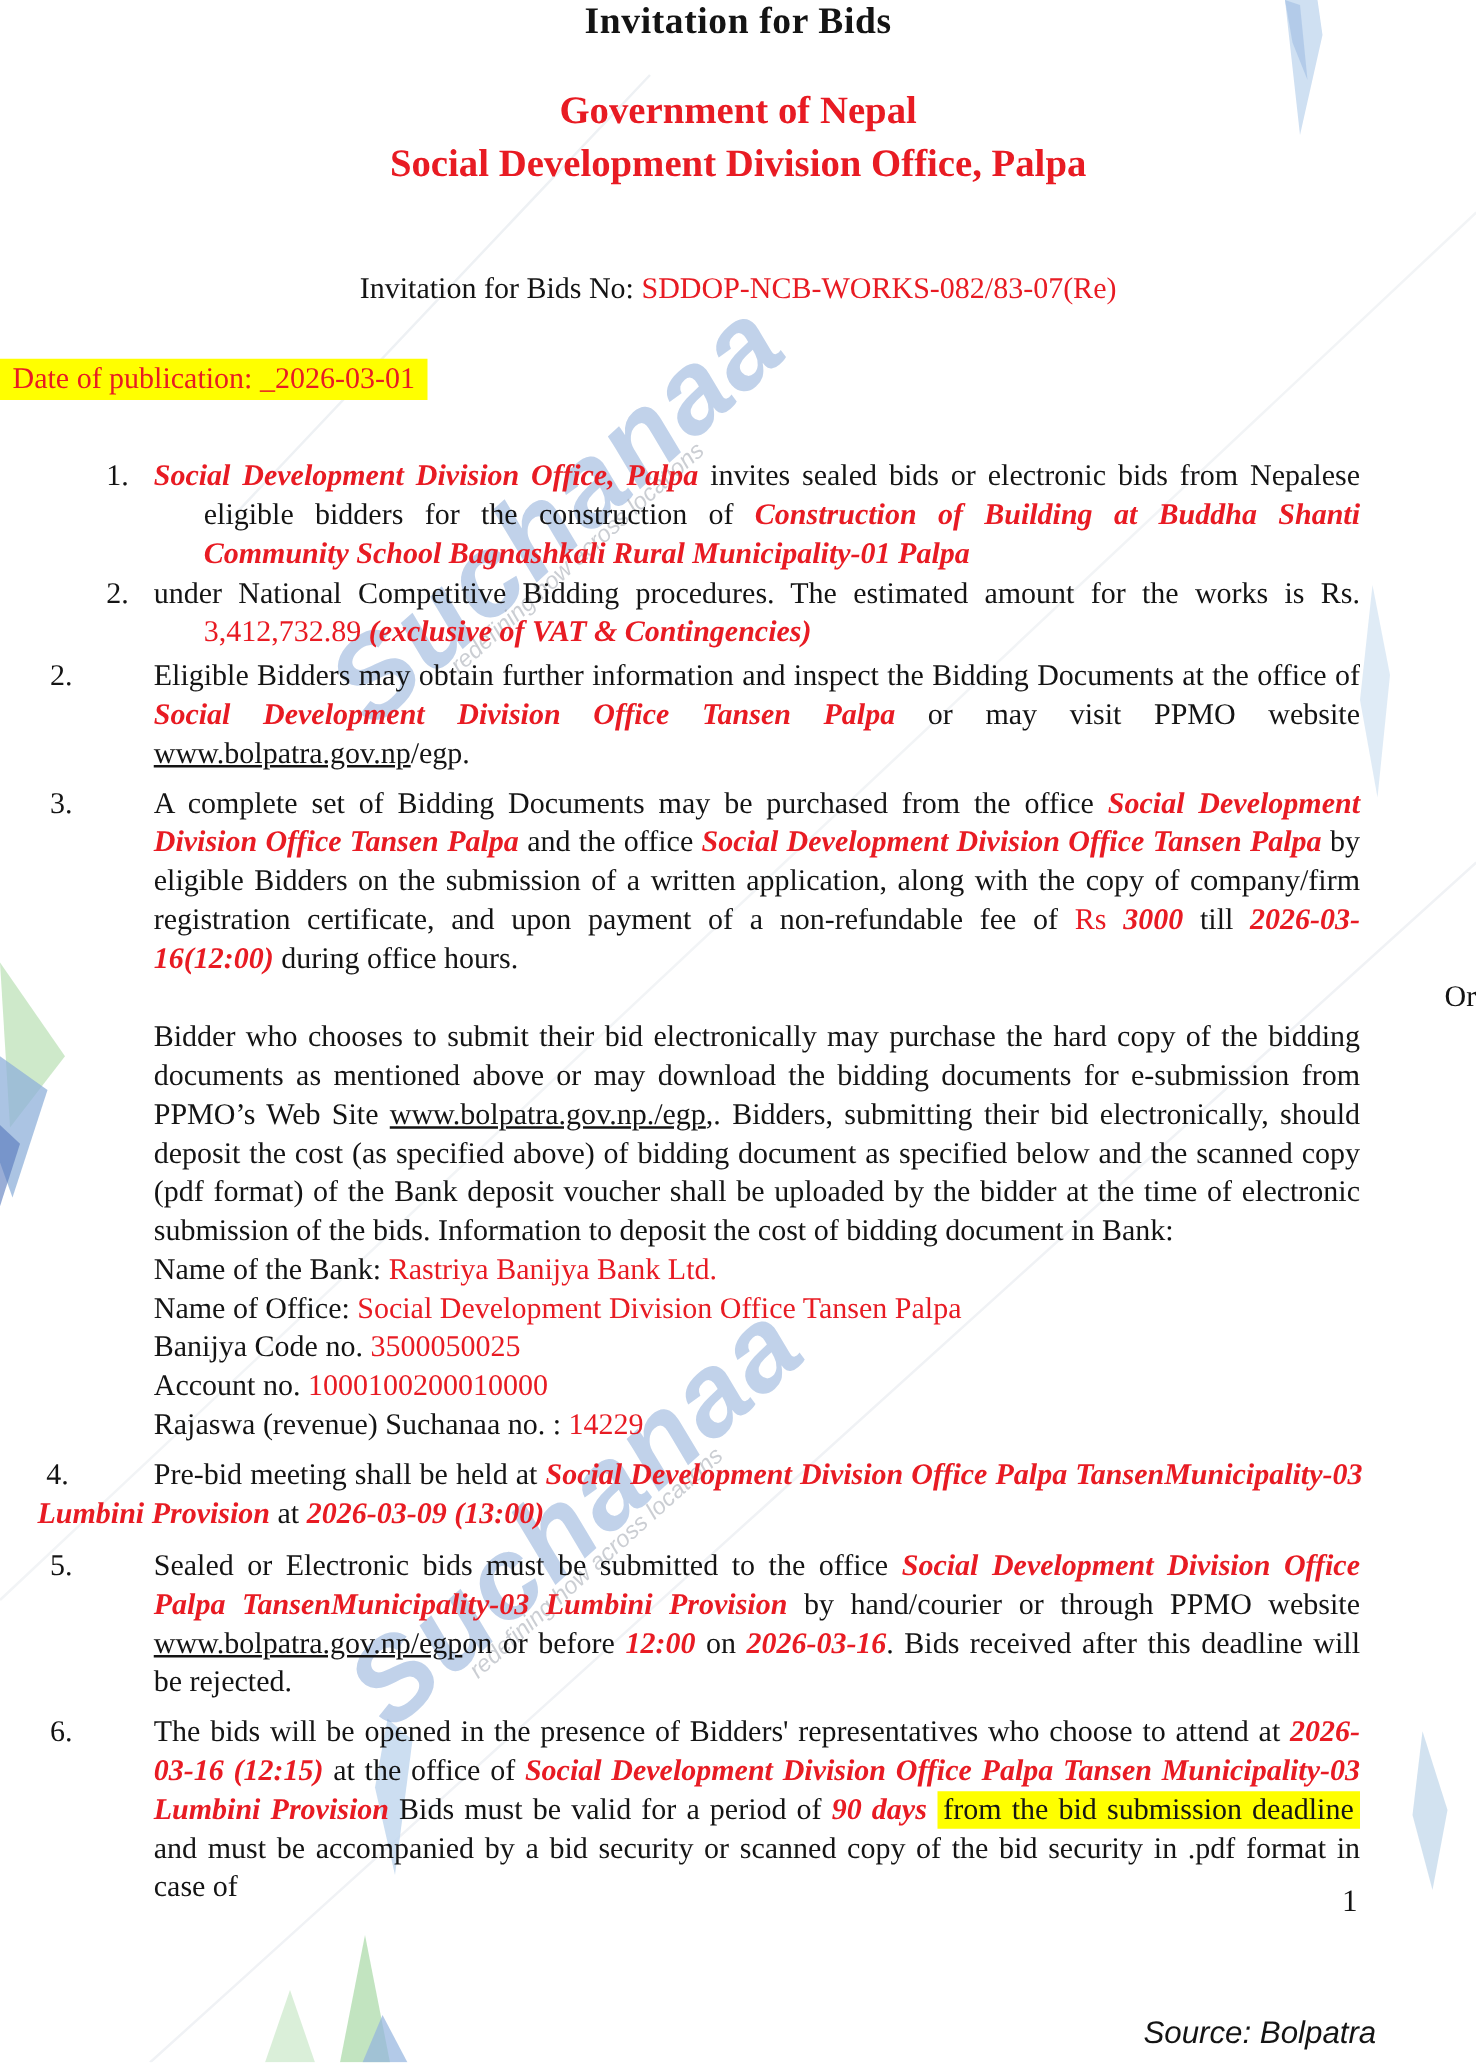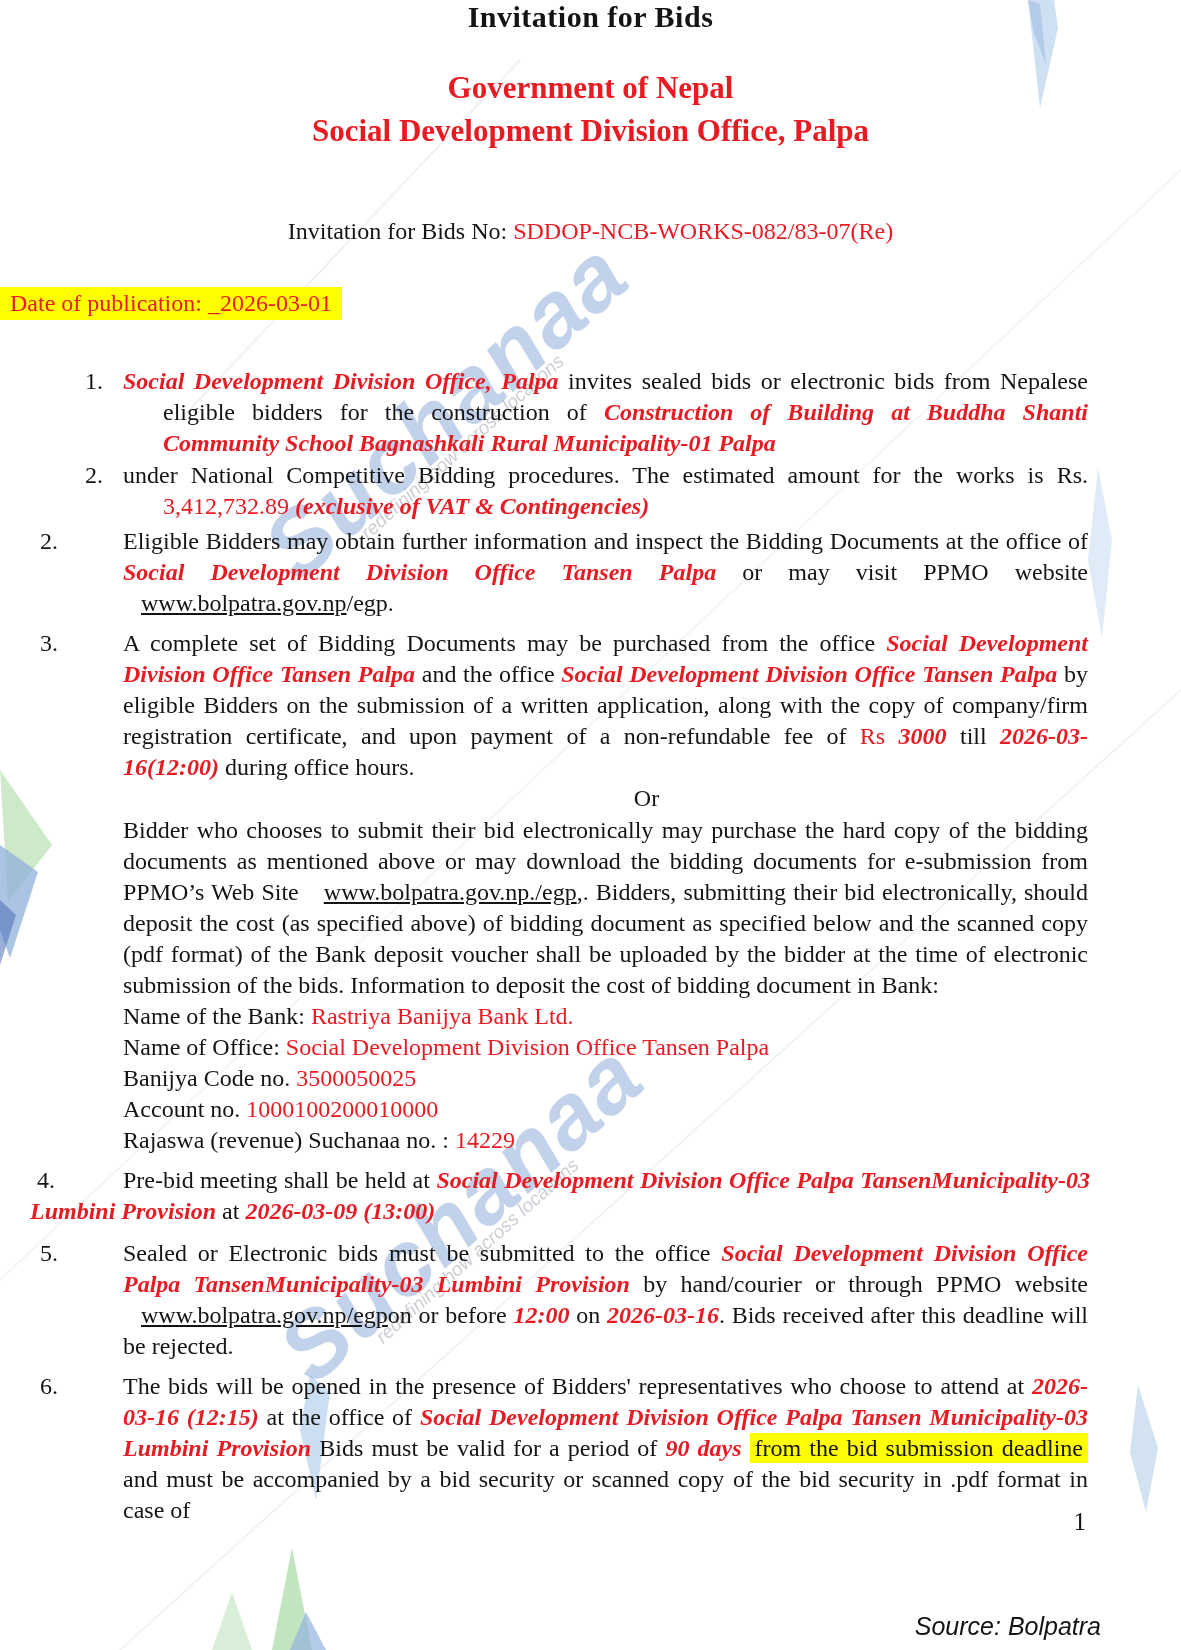--- a/index.html
+++ b/index.html
@@ -36,27 +36,27 @@
   .pubwrap { text-align:left; margin-top:42px; }
   .pub { display:inline-block; background:#ffff00; color:#e81b23; font-size:24px; padding:3px 10px; }
   
   .body { font-size:24px; line-height:31px; text-align:justify; }
   .li-a { position:relative; padding-left:163px; padding-right:93px; text-indent:-40px; }
   .li-a .num { position:absolute; left:85px; top:0; text-indent:0; }
   .li-b { position:relative; padding-left:123px; padding-right:93px; }
   .li-b .num { position:absolute; left:40px; top:0; }
   .li-c { position:relative; margin-left:30px; padding-right:91px; text-indent:93px; }
   .li-c .num { position:absolute; left:7px; top:0; text-indent:0; }
-  .orline { padding-left:112px; text-align:center; }
+  .orline { padding-left:112px; text-align:right; }
   .bankline { padding-left:123px; text-align:left; }
   
   .seg-k   { color:#141414; }
   .seg-r   { color:#e81b23; }
   .seg-rbi { color:#e81b23; font-weight:bold; font-style:italic; }
-  .seg-u   { color:#141414; text-decoration:underline;margin-left:18px; }
+  .seg-u   { color:#141414; text-decoration:underline; }
   .seg-hl  { color:#141414; background:#ffff00; padding:2px 5px; }
   
   .pagenum { position:absolute; right:95px; top:1508px; font-size:25px; z-index:2; }
   .source  { position:absolute; right:80px; top:1612px; z-index:2;
              font-family:"Liberation Sans", sans-serif; font-style:italic; font-size:25px; }
   
   #item1   { margin-top:46px; }
   #item1b  { margin-top:1px; }
   #item2   { margin-top:4px; }
   #item3p1 { margin-top:9px; }

